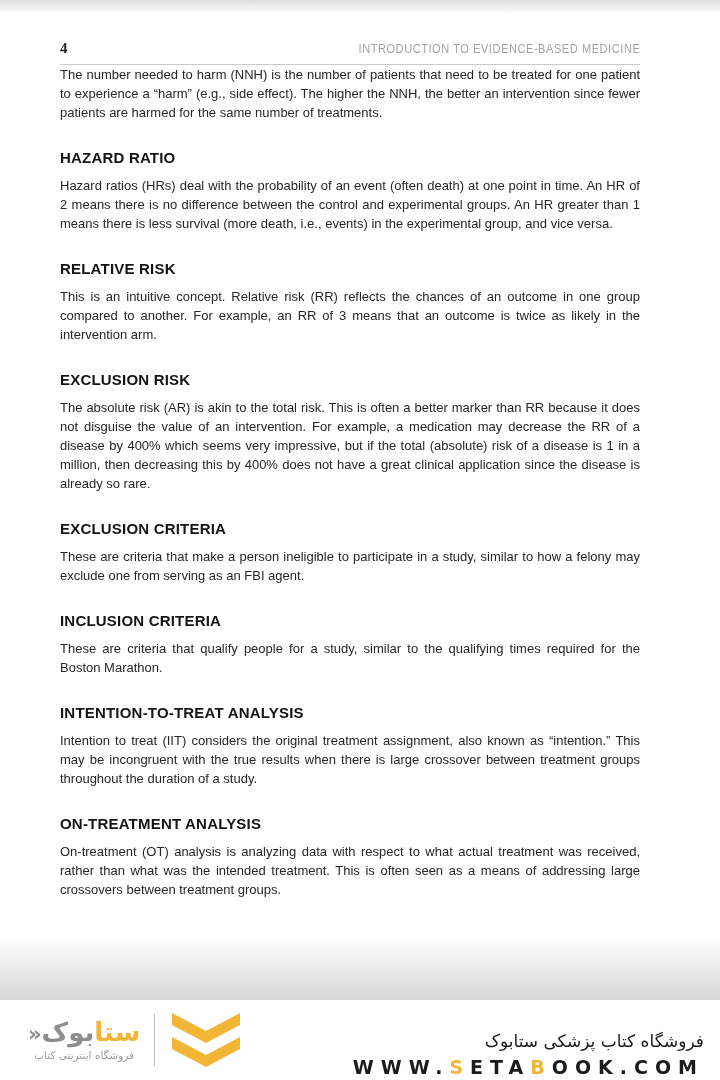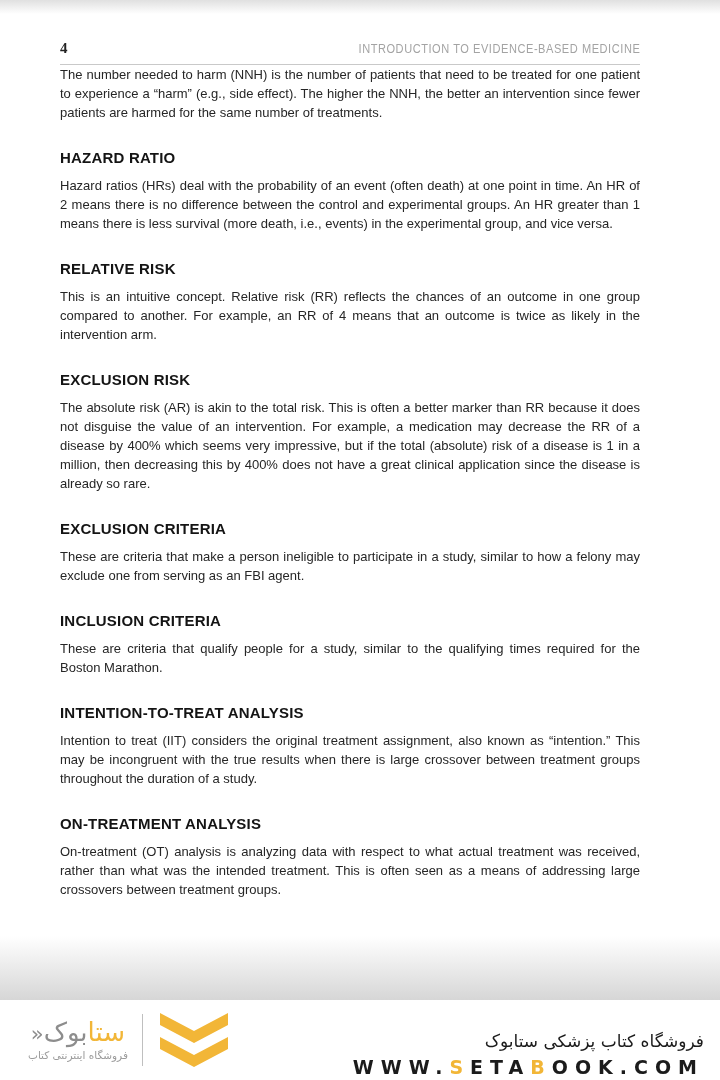--- a/index.html
+++ b/index.html
@@ -93,21 +93,21 @@
   .logo-block {
     display: flex;
     align-items: center;
     margin-left: 28px;
   }
   .logo-text { text-align: center; }
   .wordmark {
     direction: rtl;
     unicode-bidi: isolate;
     font-family: "DejaVu Sans", sans-serif;
-    font-weight: normal;
+    font-weight: bold;
     font-size: 26px;
     line-height: 1.05;
     white-space: nowrap;
   }
   .wm-yellow { color: #f2b637; }
   .wm-gray { color: #8d8d8d; }
   .wm-guillemet { color: #8d8d8d; font-size: 21px; }
   .tagline {
     direction: rtl;
     font-family: "DejaVu Sans", sans-serif;
@@ -163,21 +163,21 @@
       <p class="body-para">The number needed to harm (NNH) is the number of patients that need to be treated for one patient to experience a “harm” (e.g., side effect). The higher the NNH, the better an intervention since fewer patients are harmed for the same number of treatments.</p>
     </div>
 
     <div>
       <h2 class="section-heading">HAZARD RATIO</h2>
       <p class="body-para">Hazard ratios (HRs) deal with the probability of an event (often death) at one point in time. An HR of 2 means there is no difference between the control and experimental groups. An HR greater than 1 means there is less survival (more death, i.e., events) in the experimental group, and vice versa.</p>
     </div>
 
     <div>
       <h2 class="section-heading">RELATIVE RISK</h2>
-      <p class="body-para">This is an intuitive concept. Relative risk (RR) reflects the chances of an outcome in one group compared to another. For example, an RR of 4 means that an outcome is twice as likely in the intervention arm.</p>
+      <p class="body-para">This is an intuitive concept. Relative risk (RR) reflects the chances of an outcome in one group compared to another. For example, an RR of 3 means that an outcome is twice as likely in the intervention arm.</p>
     </div>
 
     <div>
       <h2 class="section-heading">EXCLUSION RISK</h2>
       <p class="body-para">The absolute risk (AR) is akin to the total risk. This is often a better marker than RR because it does not disguise the value of an intervention. For example, a medication may decrease the RR of a disease by 400% which seems very impressive, but if the total (absolute) risk of a disease is 1 in a million, then decreasing this by 400% does not have a great clinical application since the disease is already so rare.</p>
     </div>
 
     <div>
       <h2 class="section-heading">EXCLUSION CRITERIA</h2>
       <p class="body-para">These are criteria that make a person ineligible to participate in a study, similar to how a felony may exclude one from serving as an FBI agent.</p>

